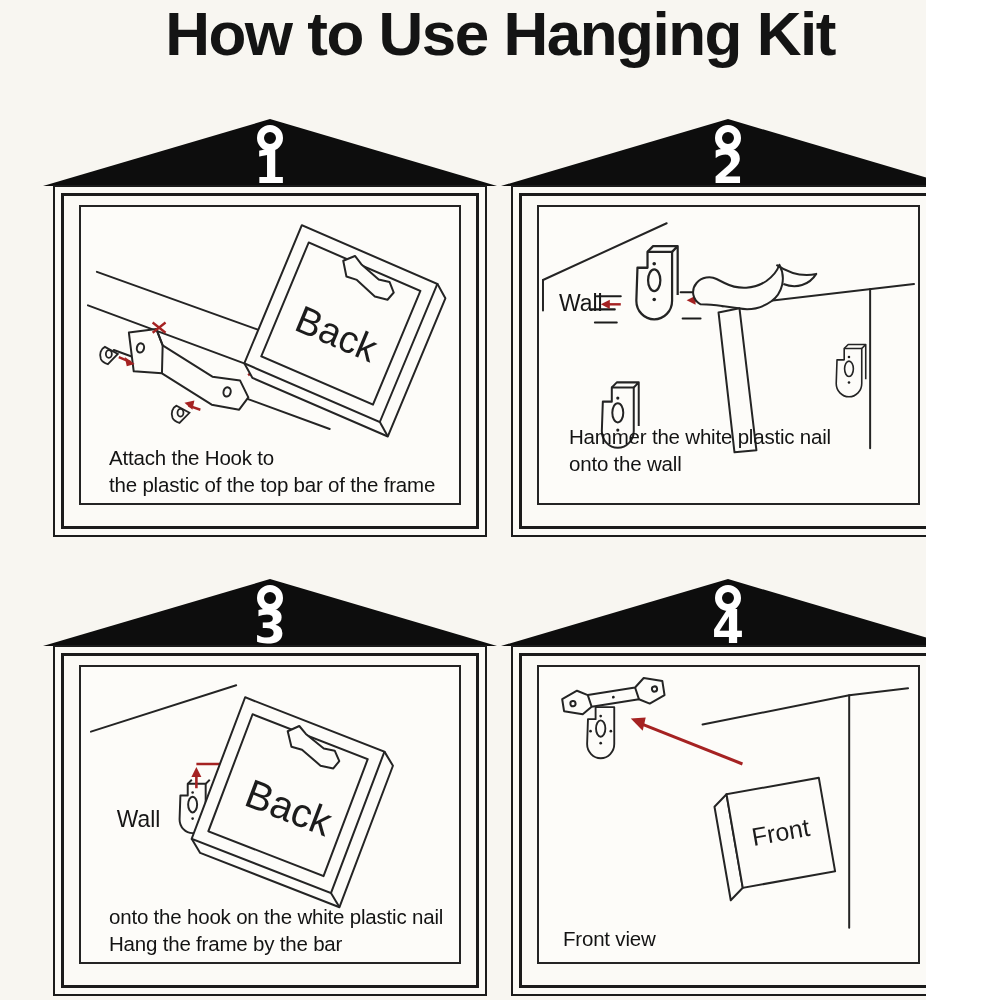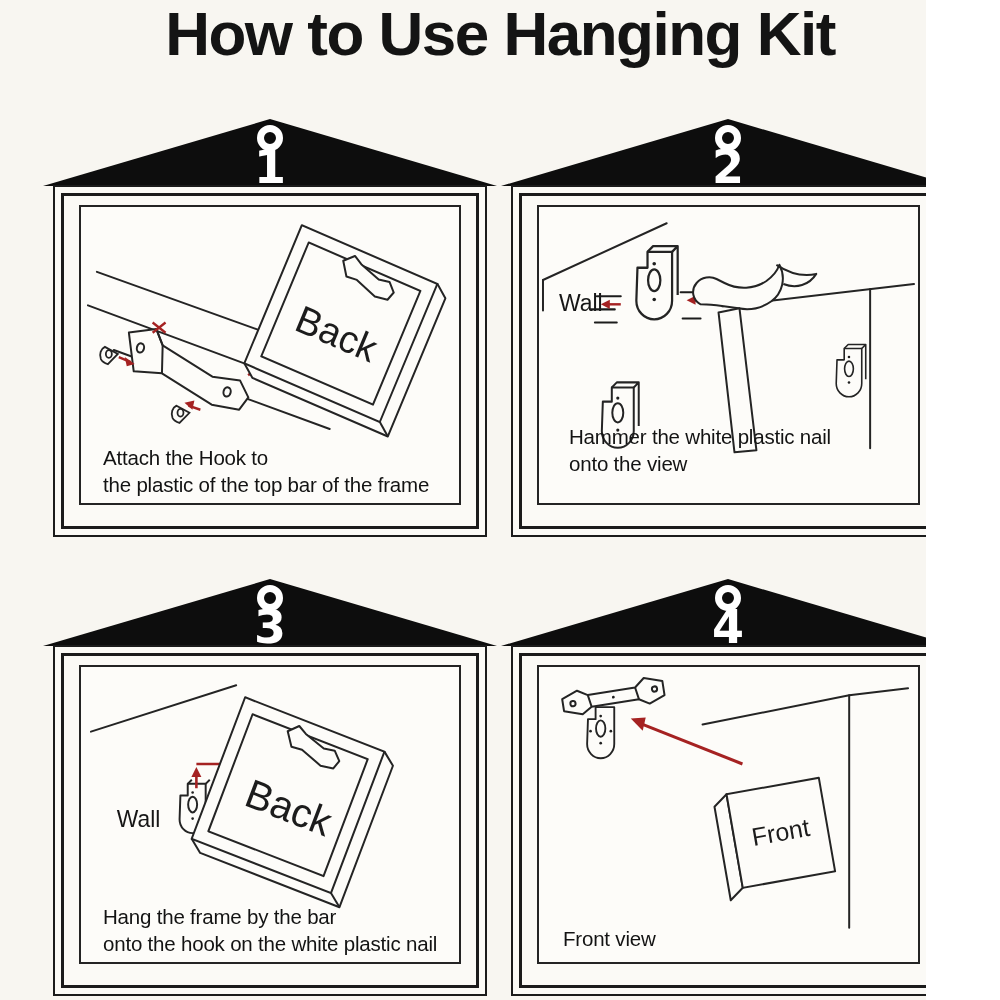--- a/index.html
+++ b/index.html
@@ -20,21 +20,21 @@
     position:absolute; width:434px; height:352px;
     border:2px solid #1b1b1b; background:#fbfaf6; box-sizing:border-box;
   }
   .mid { position:absolute; inset:6px; border:3px solid #1b1b1b; }
   .illus {
     position:absolute; left:15px; right:15px; top:9px; bottom:21px;
     border:2px solid #242424; background:#fdfcf9;
   }
   .art { position:absolute; left:0; top:0; width:100%; height:100%; }
   .caption {
-    position:absolute; left:22px; bottom:5px;
+    position:absolute; left:28px; bottom:5px;
     font-size:20.5px; line-height:1.32; color:#131313; letter-spacing:-0.2px;
   }
   .caption.inset2 { left:30px; bottom:26px; }
   .caption.inset4 { left:24px; bottom:10px;text-align:right; }
   
   #roof1 { left:43px;  top:118px; }
   #roof2 { left:501px; top:118px; }
   #roof3 { left:43px;  top:578px; }
   #roof4 { left:501px; top:578px; }
   #panel1 { left:53px;  top:185px; }
@@ -144,21 +144,21 @@
           <use href="#nailA" transform="translate(58,176)"></use>
           <use href="#nailA" transform="translate(294,138) scale(0.8)"></use>
           <g stroke="#242424" stroke-width="2" fill="#fdfcf9" stroke-linejoin="round">
             <path d="M162,96 c-8,-4 -10,-14 -4,-21 c5,-6 14,-7 20,-4 l8,4 c14,7 30,6 42,-2 c7,-5 11,-10 13,-16 c7,13 3,28 -8,36 c-10,7 -22,9 -33,7 l-22,-3 c-6,-0.5 -12,-1 -16,-1 z"></path>
             <path d="M238,57 c14,9 27,12 40,9 c-7,11 -20,15 -33,10" fill="none"></path>
             <path d="M180,104 L196,242 L218,240 L201,100 Z"></path>
           </g>
         </svg>
         <div class="caption inset2">
           <div>Hammer the white plastic nail</div>
-          <div>onto the view</div>
+          <div>onto the wall</div>
         </div>
       </div>
     </div>
   </div>
 
   <svg id="roof3" class="roof" viewBox="0 0 454 68">
     <polygon points="0,68 227,1 454,68" fill="#0d0d0d"></polygon>
     <circle cx="227" cy="20" r="9.5" fill="none" stroke="#ffffff" stroke-width="7"></circle>
     <text x="227" y="65" text-anchor="middle" font-size="46" font-weight="bold" fill="#ffffff">3</text>
   </svg>
@@ -188,22 +188,22 @@
           <g transform="translate(165,30) rotate(21)" stroke="#242424" stroke-width="2" fill="#fdfcf9" stroke-linejoin="round">
             <path d="M0,150 L13,160 L163,160 L163,10 L150,0"></path>
             <path d="M150,150 L163,160"></path>
             <rect x="0" y="0" width="150" height="150"></rect>
             <rect x="13" y="13" width="124" height="124"></rect>
             <path d="M52,16 l9,-9 9,5 22,7 11,-2 8,8 -3,9 -13,2 -23,-8 -11,1 z"></path>
             <text x="80" y="100" text-anchor="middle" font-size="40" fill="#1c1c1c" stroke="none" font-family="&quot;Liberation Sans&quot;, sans-serif">Back</text>
           </g>
         </svg>
         <div class="caption">
+          <div>onto the hook on the white plastic nail</div>
           <div>Hang the frame by the bar</div>
-          <div>onto the hook on the white plastic nail</div>
         </div>
       </div>
     </div>
   </div>
 
   <svg id="roof4" class="roof" viewBox="0 0 454 68">
     <polygon points="0,68 227,1 454,68" fill="#0d0d0d"></polygon>
     <circle cx="227" cy="20" r="9.5" fill="none" stroke="#ffffff" stroke-width="7"></circle>
     <text x="227" y="65" text-anchor="middle" font-size="46" font-weight="bold" fill="#ffffff">4</text>
   </svg>

